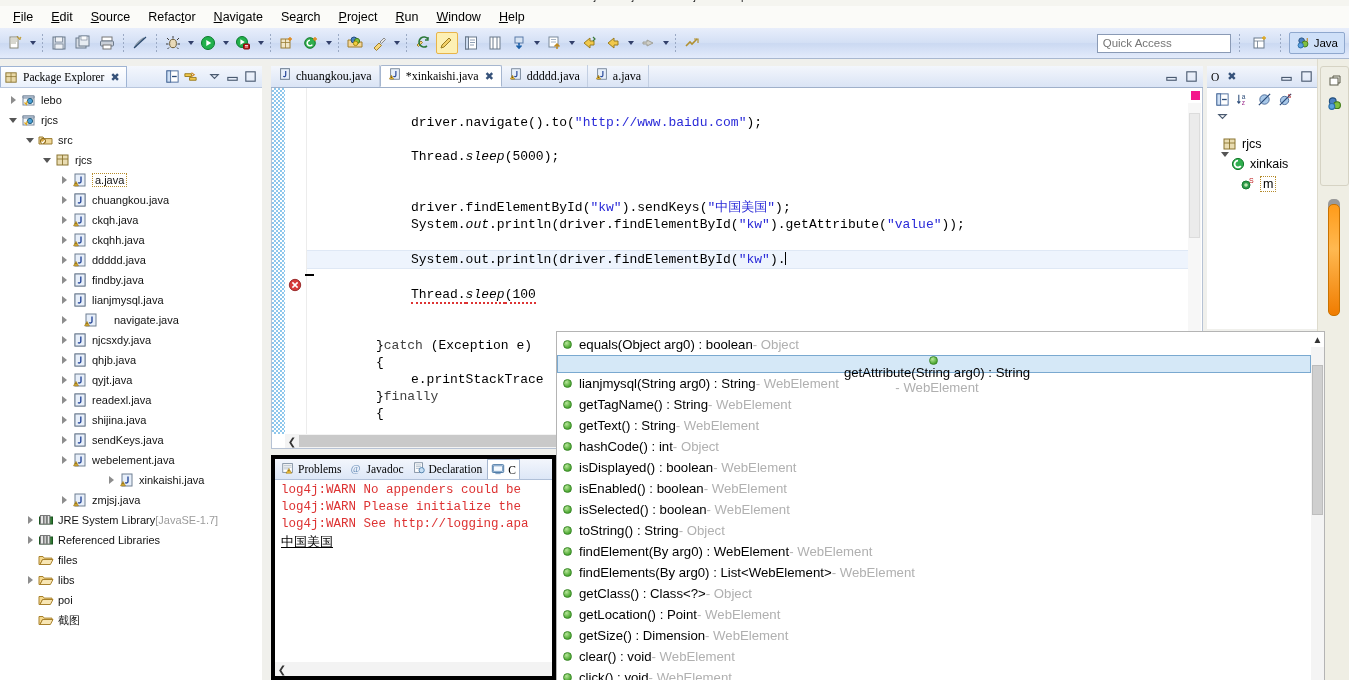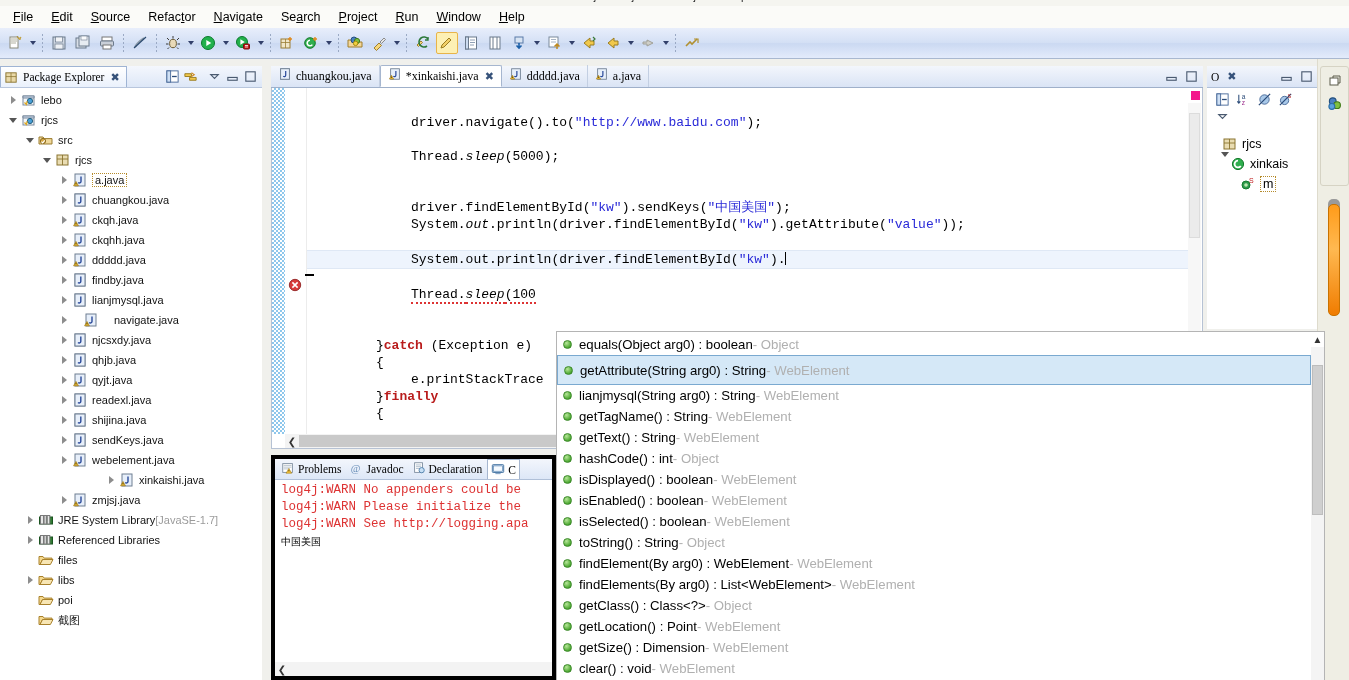--- a/index.html
+++ b/index.html
@@ -114,21 +114,21 @@
         linear-gradient(45deg,#8ec7ec 25%, transparent 25%, transparent 75%, #8ec7ec 75%),
         linear-gradient(45deg,#8ec7ec 25%, #ffffff 25%, #ffffff 75%, #8ec7ec 75%);
       background-size:4px 4px; background-position:0 0, 2px 2px; }
   .gutter-mark { position:absolute; left:13px; top:0; width:22px; bottom:14px; background:#fff; border-right:1px solid #ececec; }
   .err-marker { position:absolute; left:3px; top:190px; width:14px; height:14px; }
   .codearea { position:absolute; left:35px; top:0; right:14px; bottom:14px; overflow:hidden;
               font-family:"Liberation Mono", monospace; font-size:13px; color:#000; }
   .cline { height:17px; line-height:17px; white-space:pre; padding-left:104px; }
   .cline.hl { background:#eef4fd; margin-left:-35px; padding-left:139px; border-top:1px solid #dfe8f5; border-bottom:1px solid #dfe8f5; height:19px; line-height:18px;}
   .str { color:#2a2ad8; }
-  .kw { color:#b91c1c; font-weight:bold; }
+  .kw { color:#404040; font-weight:normal; }
   .stat { font-style:italic; }
   .errunder { border-bottom:2px dotted #d33; }
   .caret { display:inline-block; width:1px; height:13px; background:#000; vertical-align:-2px; }
 
   .editor-vsb { position:absolute; right:1px; top:1px; width:13px; bottom:15px; background:#fff; }
   .sb-up { width:13px; height:14px; display:flex; align-items:center; justify-content:center; }
   .sb-track { position:absolute; top:14px; bottom:0; width:13px; background:#f7f7f7; }
   .sb-thumb { position:absolute; left:1px; top:10px; width:11px; height:125px; background:#ebebeb; border:1px solid #dcdcdc; }
   .sb-thumb2 { position:absolute; left:1px; bottom:0px; width:11px; height:18px; background:#b8b8b8; }
   .editor-hsb { position:absolute; left:13px; right:14px; bottom:0; height:14px; background:#f3f3f3; display:flex; align-items:center; }
@@ -156,32 +156,32 @@
 
   
   .bottom-panel { position:absolute; left:271px; top:396px; width:285px; height:225px; background:#fff; border:4px solid #000000; }
   .bp-tabbar { height:21px; display:flex; align-items:center; gap:2px; background:linear-gradient(to bottom,#f3f6fc,#dde7f7);
                border-bottom:1px solid #b0c0d8; padding-left:3px; overflow:hidden; }
   .bp-tab { display:flex; align-items:center; gap:3px; font-size:11.5px; font-family:"Liberation Serif", serif; padding:0 3px; white-space:nowrap;}
   .bp-tab.active { background:#fff; border:1px solid #a6b6cf; border-bottom:none; height:21px; }
   .bp-head { font-size:12px; padding:4px 4px 3px 6px; border-bottom:1px solid #d9d9d9; white-space:nowrap; overflow:hidden; }
   .bp-body { font-family:"Liberation Mono", monospace; font-size:12.5px; padding:2px 6px; }
   .bp-line { height:17px; line-height:17px; white-space:nowrap; color:#d33; }
-  .bp-line.cn { color:#000; font-family:"Liberation Sans", sans-serif; font-size:10px; }
+  .bp-line.cn { color:#000; font-family:"Liberation Sans", sans-serif; font-size:13px;text-decoration:underline; }
   .bp-hsb { position:absolute; left:0; right:0; bottom:0; height:14px; background:#f3f3f3; display:flex; align-items:center; }
 
   
   .assist {
     position:absolute; left:556px; top:272px; width:769px; height:408px;
     background:#fff; border:1px solid #b4b4b4; overflow:hidden;
   }
   .assist-list { position:absolute; left:0; top:0; right:13px; top:0; bottom:0; padding-top:2px; }
   .arow { display:flex; align-items:center; height:21px; padding-left:6px; font-size:13.2px;
           font-family:"Liberation Sans", sans-serif; white-space:nowrap; }
-  .arow.sel { background:#d5e8f7; border:1px solid #7aa9d0; height:30px; }
+  .arow.sel { background:#d5e8f7; border:1px solid #7aa9d0; height:18px;flex-direction:column; }
   .abullet { width:9px; height:9px; border-radius:50%; margin-right:7px; flex:0 0 9px;
              background:radial-gradient(circle at 35% 30%, #b8e79a, #4da832 70%, #2e7d22);
              border:1px solid #3c8a2a; }
   .asig { color:#000; }
   .aowner { color:#b0b0b0; }
   .assist-sb { position:absolute; right:0; top:0; width:13px; bottom:0; background:#fff; }
   .assist-sb .up, .assist-sb .dn { width:13px; height:15px; display:flex; align-items:center; justify-content:center; font-size:10px; color:#333;}
   .assist-sb .trk { position:absolute; top:15px; bottom:15px; width:13px; background:#f4f4f4; }
   .assist-sb .thb { position:absolute; left:1px; top:18px; width:11px; height:150px; background:#cfcfcf; border:1px solid #bdbdbd; }
 
@@ -363,20 +363,41 @@
     <div class="tb-arrow"></div>
     <div class="tb-sep"></div>
     <div class="tb-btn">
       <svg class="ic" width="16" height="16" viewBox="0 0 16 16">
           <path d="M2 11l4-4 2 2 5-5" stroke="#b09030" stroke-width="1.6" fill="none"></path>
           <path d="M10 4h4v4" stroke="#b09030" stroke-width="1.2" fill="none"></path>
         </svg>
     </div>
 
     <div class="tb-spacer"></div>
+    <div class="qa-wrap">
+      <input class="quick-access" type="text" readonly="" placeholder="Quick Access" style="">
+      <div class="tb-sep"></div>
+      <div class="tb-btn">
+        <svg class="ic" width="16" height="16" viewBox="0 0 16 16">
+            <rect x="2" y="3" width="10" height="10" fill="#fff" stroke="#6b7a8c"></rect>
+            <path d="M2 6h10M5.5 6v7" stroke="#6b7a8c" stroke-width=".8"></path>
+            <path d="M12 1v4M10 3h4" stroke="#e0a81e" stroke-width="1.3"></path>
+          </svg>
+      </div>
+      <div class="tb-sep"></div>
+      <div class="persp-btn">
+        <svg class="ic" width="15" height="15" viewBox="0 0 16 16">
+            <circle cx="6" cy="5" r="3" fill="#4a7fc1" stroke="#24507f"></circle>
+            <circle cx="9.5" cy="8.5" r="3.2" fill="#7fbf3f" stroke="#3f7a18"></circle>
+            <circle cx="5" cy="10" r="2.8" fill="#5aa0dd" stroke="#2b6ea8"></circle>
+            <path d="M12 2v4" stroke="#c08a20" stroke-width="1.2"></path>
+          </svg>
+        <span>Java</span>
+      </div>
+    </div>
   </div>
 
   <div class="main">
 
     <div class="pkg-panel">
       <div class="view-tabbar">
         <div class="view-tab">
           <svg class="ic" width="15" height="15" viewBox="0 0 16 16">
               <rect x="2" y="3" width="11" height="10" fill="#e9d9a8" stroke="#8a7430"></rect>
               <path d="M2 7h11M7.5 3v10" stroke="#8a7430" stroke-width=".8"></path>

